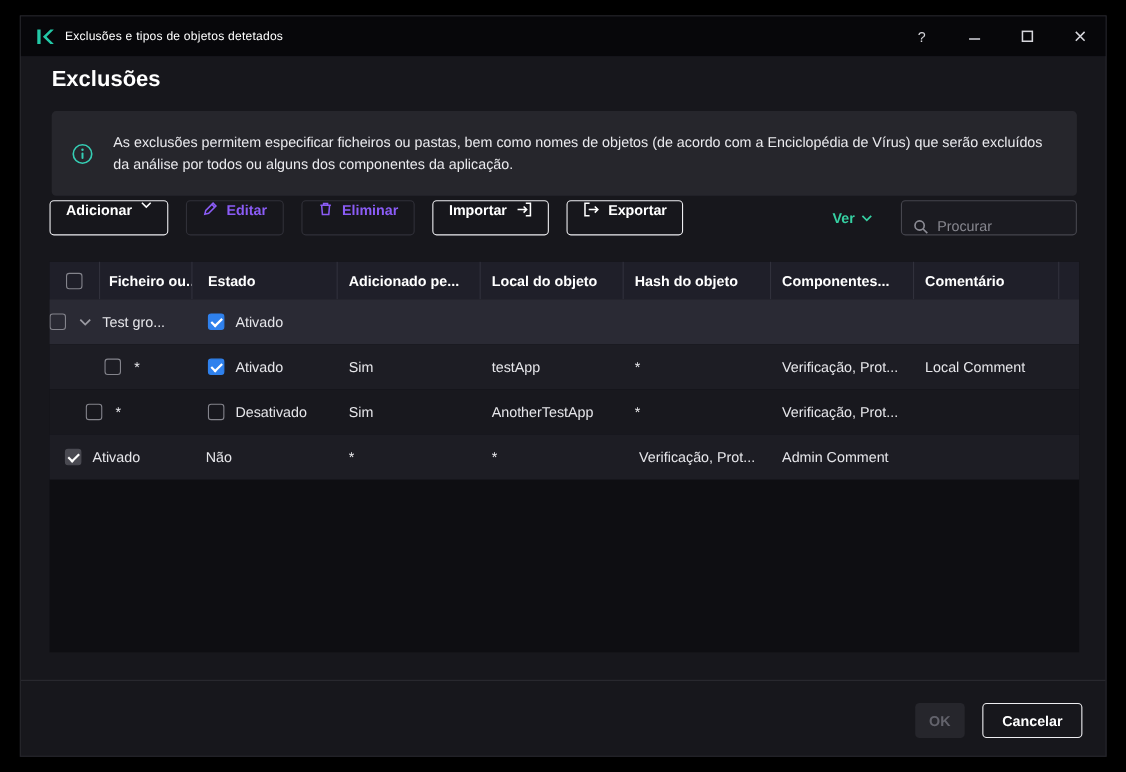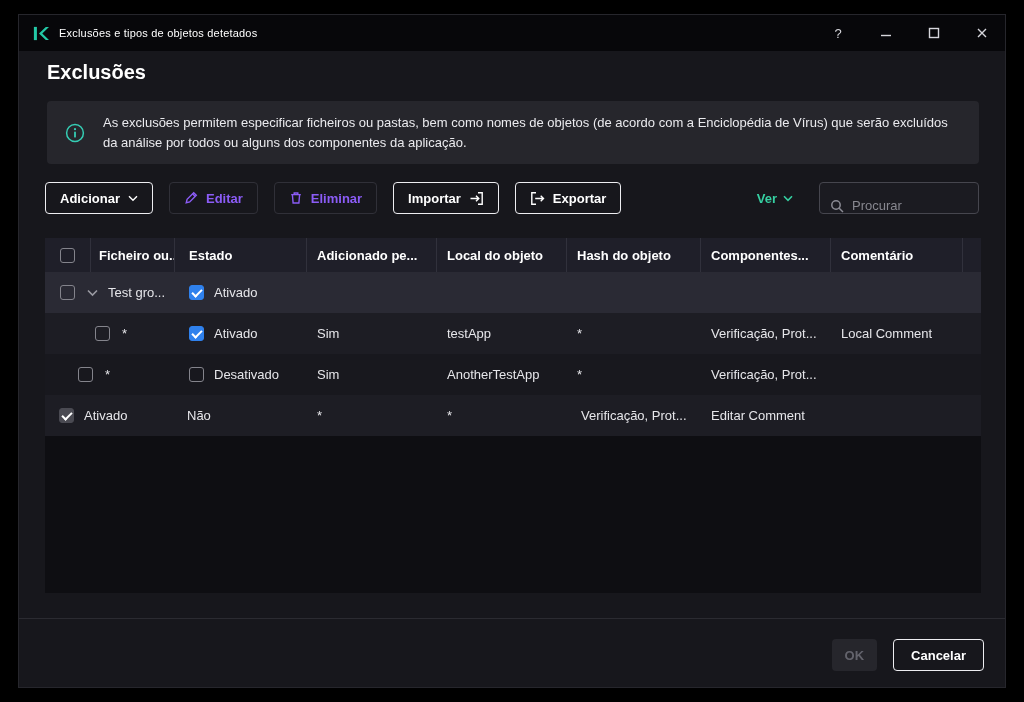--- a/index.html
+++ b/index.html
@@ -11,27 +11,27 @@
   .logo{display:flex;align-items:center;margin-right:10px}
   .win-title{font-size:11px;color:#fff;letter-spacing:.2px}
   .controls{margin-left:auto;display:flex;gap:18px}
   .winbtn{width:30px;height:30px;background:transparent;border:none;color:#d6d6dc;display:flex;align-items:center;justify-content:center;font-size:13px;cursor:pointer;font-family:"Liberation Sans",sans-serif}
   .winbtn svg{stroke:#d6d6dc;stroke-width:1.4;fill:none}
 
   
   .heading{position:absolute;left:28px;top:46px;font-size:20px;font-weight:700;color:#fff}
 
   
-  .banner{position:absolute;left:28px;top:86px;width:932px;height:63px;background:#26262c;border-radius:4px;display:flex;align-items:center;padding:0 24px 0 18px;gap:18px}
+  .banner{position:absolute;left:28px;top:86px;width:932px;height:77px;background:#26262c;border-radius:4px;display:flex;align-items:center;padding:0 24px 0 18px;gap:18px}
   .info-icon{flex:none;width:20px;height:20px}
   .banner-text{font-size:13px;line-height:1.5;color:#eaeaee;max-width:880px}
 
   
   .toolbar{position:absolute;left:26px;top:167px;right:26px;height:32px;display:flex;align-items:center;gap:16px}
-  .btn{height:32px;display:inline-flex;align-items:center;gap:8px;padding:0 14px;border-radius:4px;border:1px solid #eeeef1;background:transparent;color:#fff;font-family:"Liberation Sans",sans-serif;font-size:13px;font-weight:700;cursor:pointer;white-space:nowrap}
+  .btn{height:32px;display:inline-flex;align-items:flex-start;gap:8px;padding:0 14px;border-radius:4px;border:1px solid #eeeef1;background:transparent;color:#fff;font-family:"Liberation Sans",sans-serif;font-size:13px;font-weight:700;cursor:pointer;white-space:nowrap}
   .btn svg{stroke:currentColor;fill:none;stroke-width:1.4}
   .btn.disabled{border-color:#303038;color:#8b5cf6;cursor:default}
   .view-link{margin-left:auto;display:inline-flex;align-items:center;gap:6px;background:none;border:none;color:#36d0a2;font-family:"Liberation Sans",sans-serif;font-size:13px;font-weight:700;cursor:pointer;margin-right:10px}
   .view-link svg{stroke:#36d0a2;fill:none;stroke-width:1.6}
   .search{width:160px;height:32px;border:1px solid #46464e;border-radius:4px;background:#1b1b21;display:flex;align-items:flex-end;gap:8px;padding:0 10px}
   .search svg{flex:none;stroke:#8b8b94;fill:none;stroke-width:1.5}
   .search input{flex:1;min-width:0;background:transparent;border:none;outline:none;color:#e0e0e4;font-family:"Liberation Sans",sans-serif;font-size:13px}
   .search input::placeholder{color:#87878f}
 
   
@@ -58,21 +58,21 @@
 
   
   .cb{flex:none;width:15px;height:15px;border:1.5px solid #84848c;border-radius:3px;background:transparent;position:relative;cursor:pointer}
   .cb.checked{background:#2f81ed;border-color:#2f81ed}
   .cb.checked::after{content:"";position:absolute;left:4px;top:1px;width:4px;height:8px;border:solid #fff;border-width:0 2px 2px 0;transform:rotate(45deg)}
   .cb.checked.disabled{background:#4a4a52;border-color:#4a4a52;cursor:default}
   .gap12{margin-right:12px}
   .gap10{margin-right:10px}
   .expander{display:flex;align-items:center;margin-right:10px;cursor:pointer}
   .expander svg{stroke:#9a9aa2;fill:none;stroke-width:1.6}
-  .indent-group{padding-left:15px}
+  .indent-group{}
   .indent-child{padding-left:50px}
   .indent-std{padding-left:33px}
 
   
   .divider{position:absolute;left:0;right:0;top:603px;height:1px;background:#2b2b31}
   .footer{position:absolute;right:21px;top:624px;display:flex;gap:16px}
   .btn-ok{height:32px;min-width:42px;padding:0 13px;border:none;border-radius:4px;background:#26262c;color:#63636c;font-family:"Liberation Sans",sans-serif;font-size:13px;font-weight:700;cursor:default}
   .btn-cancel{height:32px;padding:0 17px;border:1px solid #eeeef1;border-radius:4px;background:transparent;color:#fff;font-family:"Liberation Sans",sans-serif;font-size:13px;font-weight:700;cursor:pointer}
 </style>
 </head>
@@ -243,21 +243,21 @@
 
     <div class="trow odd">
       <div class="td col-estado">
         <span class="cb gap10 checked disabled"></span>
         <span>Ativado</span>
       </div>
       <div class="td col-added">Não</div>
       <div class="td col-name">*</div>
       <div class="td col-hash">*</div>
       <div class="td col-comp">Verificação, Prot...</div>
-      <div class="td col-comment">Editar Comment</div>
+      <div class="td col-comment">Admin Comment</div>
       <div class="td col-fill"></div>
     </div>
   </div>
 
   <div class="divider"></div>
   <div class="footer">
     <button class="btn-ok" disabled="">OK</button>
     <button class="btn-cancel">Cancelar</button>
   </div>
 

